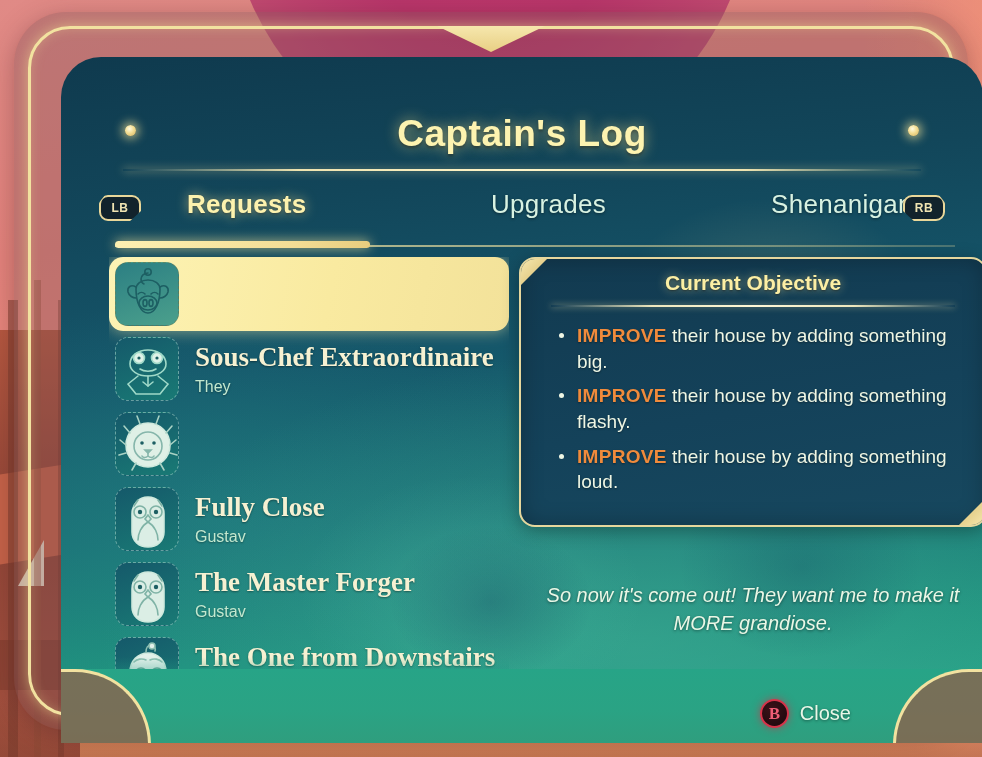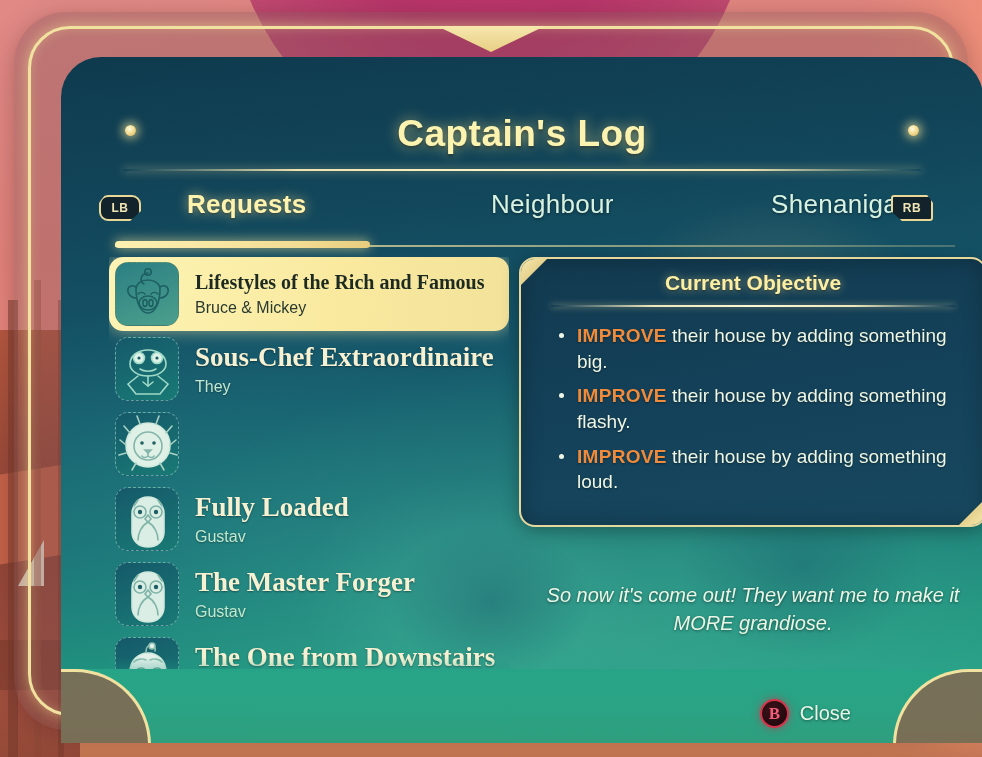--- a/index.html
+++ b/index.html
@@ -178,23 +178,23 @@
     font-size: 12px; font-weight: 700; color: #f0e4b2;
     letter-spacing: .5px;
     cursor: pointer;
   }
   .shoulder.lb {
     left: 8px;
     clip-path: polygon(0 30%, 14% 0, 100% 0, 100% 62%, 74% 100%, 0 100%);
     border-radius: 9px;
   }
   .shoulder.rb {
-    right: 20px;
+    right: 8px;
     clip-path: polygon(0 0, 86% 0, 100% 30%, 100% 100%, 26% 100%, 0 62%);
-    border-radius: 3px;
+    border-radius: 9px;
   }
 
   
   #tab-underline-thin {
     position: absolute; left: 54px; top: 188px; width: 840px; height: 2px;
     background: linear-gradient(90deg, rgba(240,226,160,.85) 0%, rgba(240,226,160,.55) 60%, rgba(240,226,160,.25) 100%);
   }
   #tab-underline-active {
     position: absolute; left: 54px; top: 184px; width: 255px; height: 7px;
     border-radius: 4px;
@@ -378,21 +378,21 @@
       <div class="blot blot2"></div>
       <div class="blot blot3"></div>
       <div class="blot blot4"></div>
 
       <div id="page-title">Captain's Log</div>
       <div id="title-divider"></div>
 
       <div id="tabs">
         <div class="shoulder lb">LB</div>
         <div class="tab t0 active">Requests</div>
-        <div class="tab t1">Neighbour</div>
+        <div class="tab t1">Upgrades</div>
         <div class="tab t2">Shenanigans</div>
         <div class="shoulder rb">RB</div>
       </div>
       <div id="tab-underline-thin"></div>
       <div id="tab-underline-active"></div>
 
       <div id="quest-list">
 
         <div class="quest-row selected">
           <div class="quest-avatar">
@@ -404,24 +404,20 @@
                 <path d="M44 24c5-3 9 0 8 5-1 4-5 6-8 6"></path>
                 <path d="M20 26c0 14 5 24 12 24s12-10 12-24c0-5-5-9-12-9s-12 4-12 9z"></path>
                 <ellipse cx="32" cy="40" rx="9" ry="7"></ellipse>
                 <ellipse cx="29" cy="40" rx="2" ry="3.4"></ellipse>
                 <ellipse cx="35" cy="40" rx="2" ry="3.4"></ellipse>
                 <path d="M22 31c2-2 5-2 7 0"></path>
                 <path d="M42 31c-2-2-5-2-7 0"></path>
               </g>
             </svg>
           </div>
-          <div class="quest-text">
-            <div class="quest-title">Lifestyles of the Rich and Famous</div>
-            <div class="quest-npc">Bruce &amp; Mickey</div>
-          </div>
         </div>
 
         <div class="quest-row">
           <div class="quest-avatar">
             <svg viewBox="0 0 64 64">
               <g fill="none" stroke="#9fd9c8" stroke-width="1.6" stroke-linecap="round">
                 <path d="M14 26c0-8 8-14 18-14s18 6 18 14c0 7-8 12-18 12S14 33 14 26z"></path>
                 <circle cx="23" cy="20" r="5.5" fill="#dff2e8" stroke="#9fd9c8"></circle>
                 <circle cx="41" cy="20" r="5.5" fill="#dff2e8" stroke="#9fd9c8"></circle>
                 <circle cx="23" cy="20" r="1.6" fill="#1d5f63" stroke="none"></circle>
@@ -464,21 +460,21 @@
                 <circle cx="40" cy="24" r="6" stroke="#7fb3a6"></circle>
                 <circle cx="24" cy="24" r="2.2" fill="#1d5f63" stroke="none"></circle>
                 <circle cx="40" cy="24" r="2.2" fill="#1d5f63" stroke="none"></circle>
                 <path d="M32 27l-3 4 3 3 3-3z" stroke="#7fb3a6"></path>
                 <path d="M32 34c-7 4-10 12-10 18M32 34c7 4 10 12 10 18" stroke="#7fb3a6"></path>
                 <path d="M18 18l4-6M46 18l-4-6" stroke="#7fb3a6"></path>
               </g>
             </svg>
           </div>
           <div class="quest-text">
-            <div class="quest-title">Fully Loaded</div>
+            <div class="quest-title">Fully Close</div>
             <div class="quest-npc">Gustav</div>
           </div>
         </div>
 
         <div class="quest-row">
           <div class="quest-avatar">
             <svg viewBox="0 0 64 64">
               <g fill="none" stroke="#cfe9dd" stroke-width="1.6" stroke-linecap="round">
                 <path d="M16 26c0-10 7-17 16-17s16 7 16 17v18c0 9-7 15-16 15s-16-6-16-15z" fill="#dbeee5" stroke="#cfe9dd"></path>
                 <circle cx="24" cy="24" r="6" stroke="#7fb3a6"></circle>

